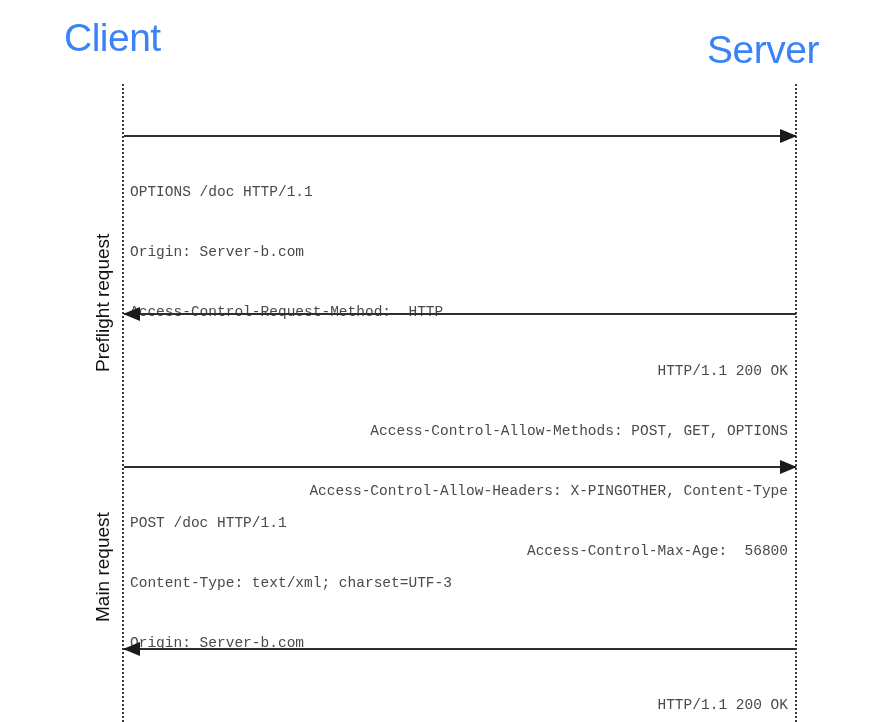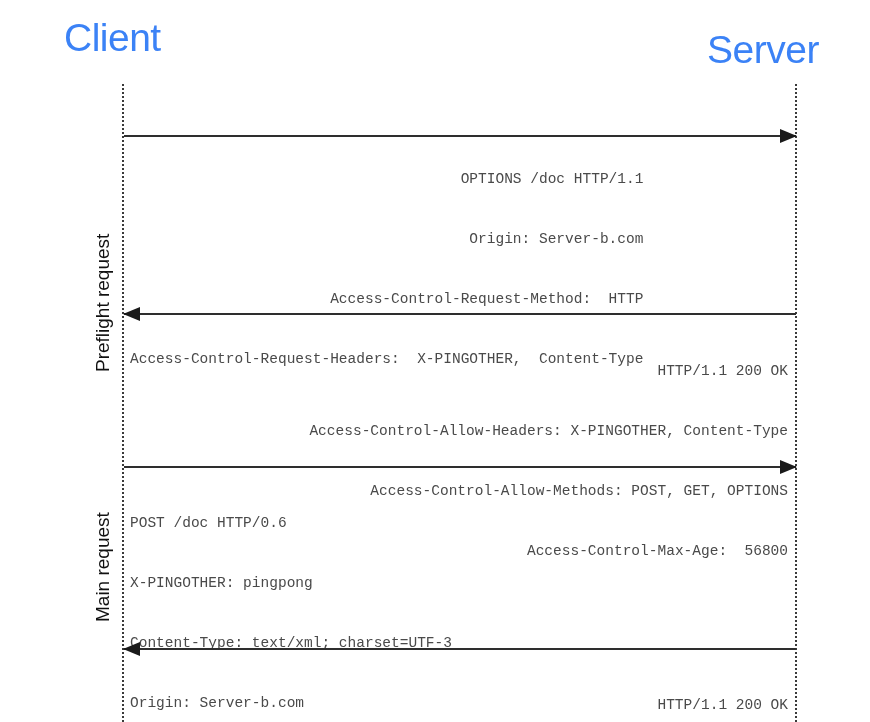--- a/index.html
+++ b/index.html
@@ -104,21 +104,21 @@
   }
   .message-text.to-server {
     left: 130px;
     text-align: left;
   }
   .message-text.to-client {
     right: 82px;
     text-align: right;
     margin-left: 27px;
   }
-  #text-preflight-request  { top: 129px; text-align: right; }
+  #text-preflight-request  { top: 142px; }
   #text-preflight-response { top: 321px; }
   #text-main-request       { top: 473px; }
   #text-main-response      { top: 655px; }
 
   .message-line { display: block; }
 </style>
 </head>
 <body>
 
 <div id="diagram">
@@ -133,41 +133,39 @@
   <div class="phase-label" id="phase-label-main">Main request</div>
 
   <div class="message-arrow" id="arrow-preflight-request">
     <div class="arrow-line"></div>
     <div class="arrow-head right"></div>
   </div>
   <div class="message-text to-server" id="text-preflight-request">
     <span class="message-line">OPTIONS /doc HTTP/1.1</span>
     <span class="message-line">Origin: Server-b.com</span>
     <span class="message-line">Access-Control-Request-Method:  HTTP</span>
-    <span class="message-line">Access-Control-Request-Headers:  X-PINGOTHER,  Content-Type</span>
   </div>
 
   <div class="message-arrow" id="arrow-preflight-response">
     <div class="arrow-line"></div>
     <div class="arrow-head left"></div>
   </div>
   <div class="message-text to-client" id="text-preflight-response">
     <span class="message-line">HTTP/1.1 200 OK</span>
+    <span class="message-line">Access-Control-Allow-Methods: POST, GET, OPTIONS</span>
     <span class="message-line">Access-Control-Allow-Headers: X-PINGOTHER, Content-Type</span>
-    <span class="message-line">Access-Control-Allow-Methods: POST, GET, OPTIONS</span>
     <span class="message-line">Access-Control-Max-Age:  56800</span>
   </div>
 
   <div class="message-arrow" id="arrow-main-request">
     <div class="arrow-line"></div>
     <div class="arrow-head right"></div>
   </div>
   <div class="message-text to-server" id="text-main-request">
-    <span class="message-line">POST /doc HTTP/0.6</span>
-    <span class="message-line">X-PINGOTHER: pingpong</span>
+    <span class="message-line">POST /doc HTTP/1.1</span>
     <span class="message-line">Content-Type: text/xml; charset=UTF-3</span>
     <span class="message-line">Origin: Server-b.com</span>
     
     
   </div>
 
   <div class="message-arrow" id="arrow-main-response">
     <div class="arrow-line"></div>
     <div class="arrow-head left"></div>
   </div>

